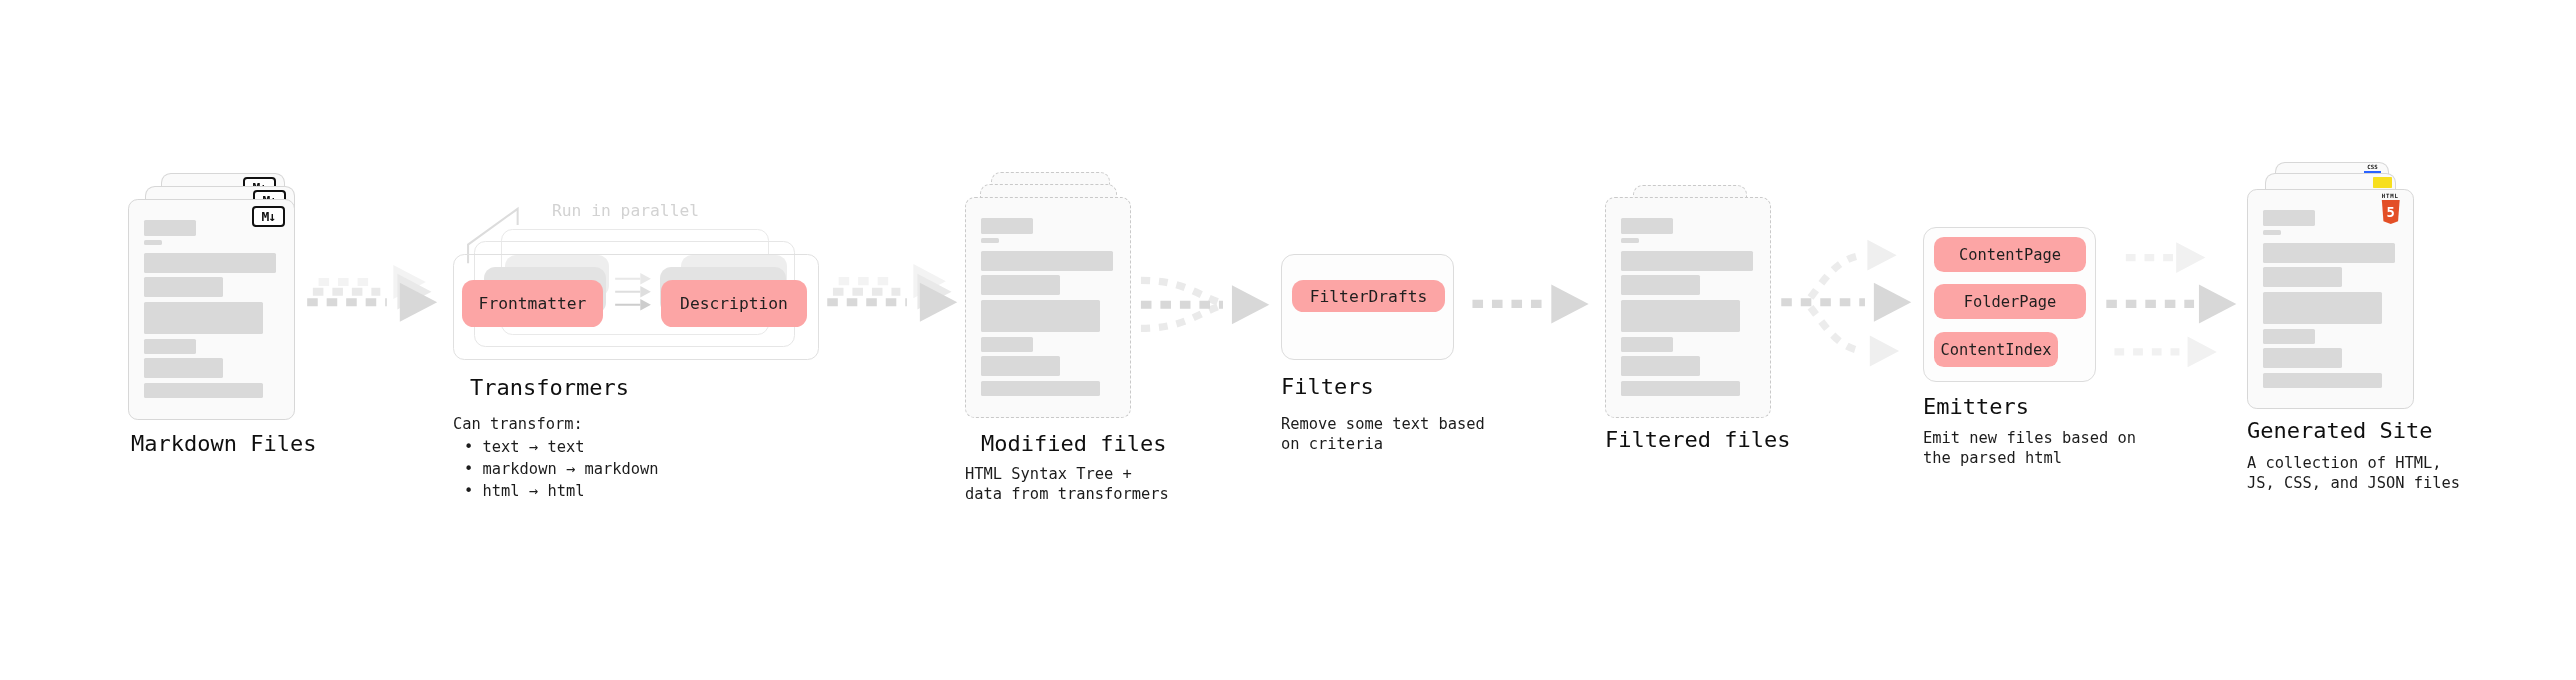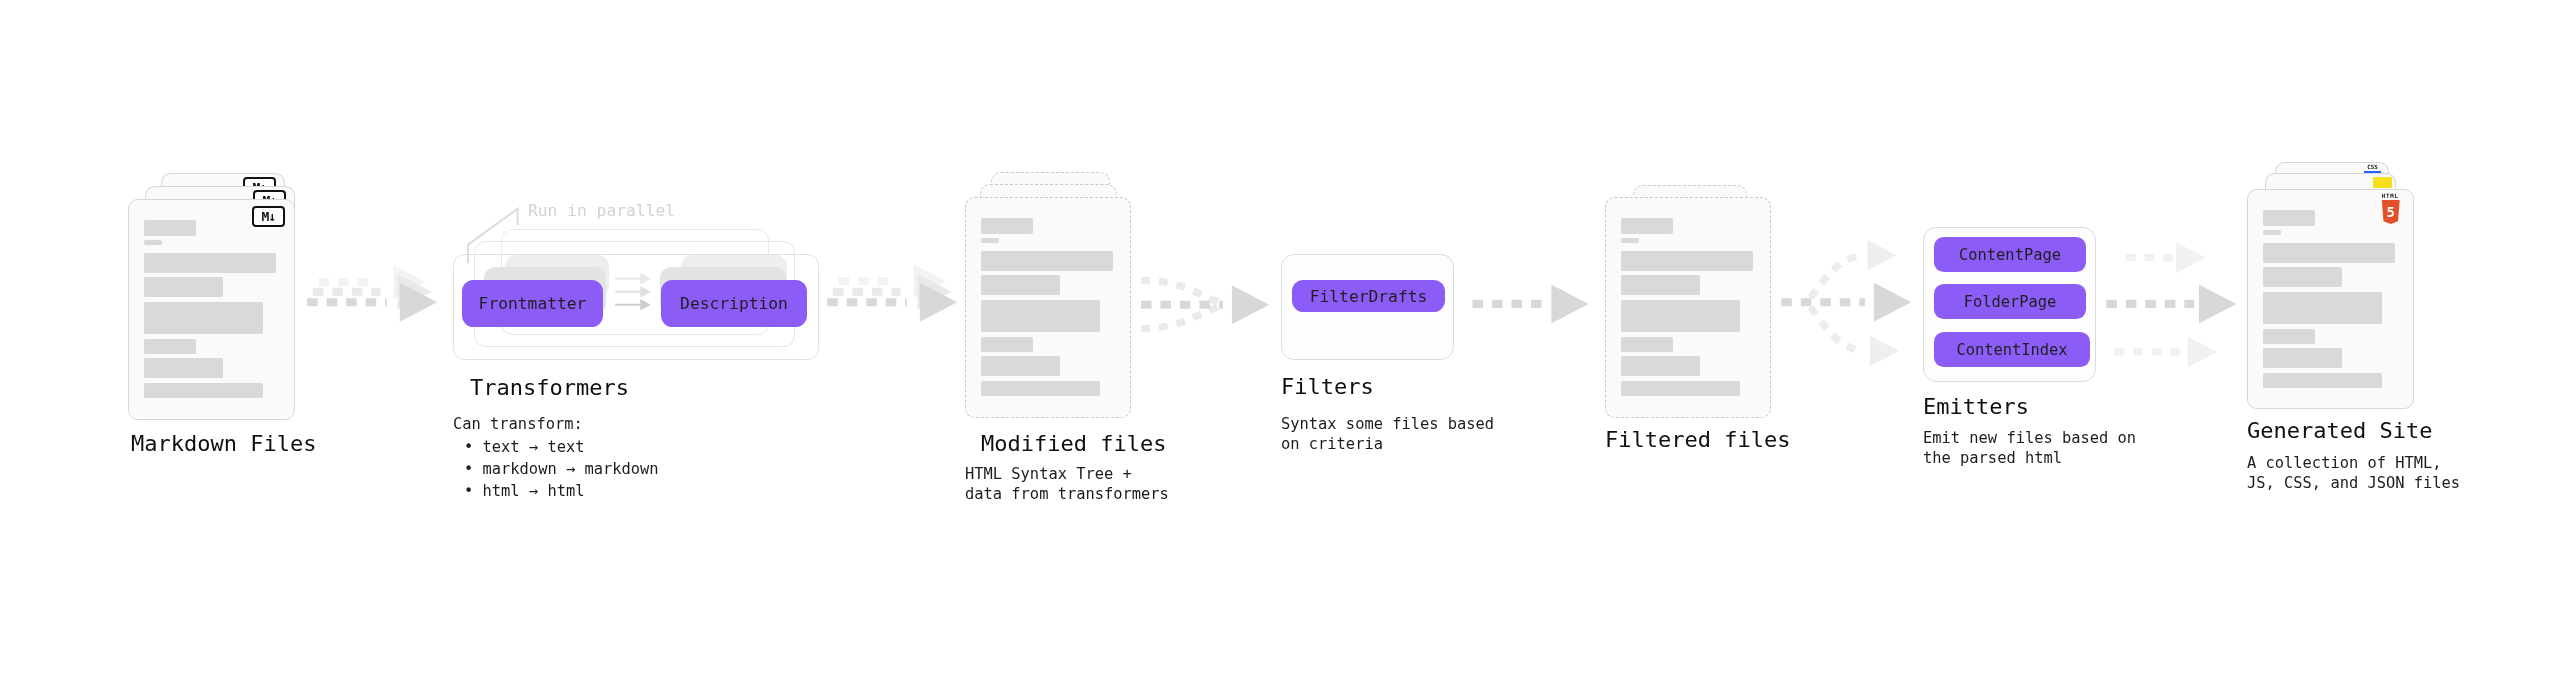--- a/index.html
+++ b/index.html
@@ -53,21 +53,21 @@
   }
   .css-badge .css-txt { font-size: 5.7px; font-weight: bold; color: #111; line-height: 4.9px; letter-spacing: 0; }
   .css-badge .css-bar { width: 16.3px; height: 3.3px; margin-top: 0.8px; }
   .js-badge { position: absolute; width: 18.7px; height: 10.6px; border-radius: 0.8px; }
   .html5-badge { position: absolute; width: 19.5px; height: 31px; text-align: center; }
   .html5-badge .html-txt { font-size: 5.7px; font-weight: bold; color: #111; line-height: 6.5px; letter-spacing: 0.8px; }
 
   
   .pill {
     position: absolute;
-    background: #8b5cf6;
+    background: #fca5a5;
     border-radius: 11.4px;
     color: #1f1f1f;
     font-size: 16.3px;
     display: flex; align-items: center; justify-content: center;
     white-space: nowrap;
   }
   .ghost1 { background: #e3e3e3; }
   .ghost2 { background: #eeeeee; }
 
   
@@ -195,21 +195,21 @@
       <div class="bar b4"></div>
       <div class="bar b5"></div>
       <div class="bar b6"></div>
       <div class="bar b7"></div>
       <div class="bar b8"></div>
     </div>
     <div class="node-title" style="left:131px; top:432px;">Markdown Files</div>
   </div>
 
   <div>
-    <div class="faded-note" style="left:528px; top:201px;">Run in parallel</div>
+    <div class="faded-note" style="left:552px; top:201px;">Run in parallel</div>
 
     <div class="outline-box" style="left:501px; top:229px; width:268px; height:106px; border-color:#e9e9e9;"></div>
     <div class="outline-box" style="left:474px; top:241px; width:321px; height:106px; border-color:#e6e6e6;"></div>
     <div class="outline-box" style="left:453px; top:254px; width:366px; height:106px; border-color:#e0e0e0;"></div>
 
     <div class="pill ghost2" style="left:505px; top:255px; width:104px; height:42px;"></div>
     <div class="pill ghost2" style="left:681px; top:255px; width:106px; height:42px;"></div>
     <div class="pill ghost1" style="left:484px; top:267px; width:122px; height:47px;"></div>
     <div class="pill ghost1" style="left:660px; top:267px; width:126px; height:47px;"></div>
 
@@ -238,21 +238,21 @@
     </div>
     <div class="node-title" style="left:965px; top:432px;padding-left:16px;">Modified files</div>
     <div class="node-desc" style="left:965px; top:464px;">HTML Syntax Tree +
 data from transformers</div>
   </div>
 
   <div>
     <div class="panel" style="left:1281px; top:254px; width:173px; height:106px;"></div>
     <div class="pill" style="left:1292px; top:280px; width:153px; height:32px;">FilterDrafts</div>
     <div class="node-title" style="left:1281px; top:375px;">Filters</div>
-    <div class="node-desc" style="left:1281px; top:414px;">Syntax some files based
+    <div class="node-desc" style="left:1281px; top:414px;">Remove some text based
 on criteria</div>
   </div>
 
   <div>
     <div class="file-card dashed back-card" style="left:1633px; top:185px; width:114px; height:41px;"></div>
     <div class="file-card dashed" style="left:1605px; top:197px; width:166px; height:221px;">
       <div class="bar b1"></div>
       <div class="bar b2"></div>
       <div class="bar b3"></div>
       <div class="bar b4"></div>
@@ -261,21 +261,21 @@
       <div class="bar b7"></div>
       <div class="bar b8"></div>
     </div>
     <div class="node-title" style="left:1605px; top:428px;">Filtered files</div>
   </div>
 
   <div>
     <div class="panel" style="left:1923px; top:227px; width:173px; height:155px;"></div>
     <div class="pill" style="left:1934px; top:237px; width:152px; height:35px; border-radius:9.8px; font-size:15.4px;">ContentPage</div>
     <div class="pill" style="left:1934px; top:284px; width:152px; height:35px; border-radius:9.8px; font-size:15.4px;">FolderPage</div>
-    <div class="pill" style="left:1934px; top:332px; width:156px; height:35px; border-radius:9.8px; font-size:15.4px;">ContentIndex</div>
+    <div class="pill" style="left:1934px; top:332px; width:124px; height:35px; border-radius:9.8px; font-size:15.4px;">ContentIndex</div>
     <div class="node-title" style="left:1923px; top:395px;">Emitters</div>
     <div class="node-desc" style="left:1923px; top:428px;">Emit new files based on
 the parsed html</div>
   </div>
 
   <div>
     <div class="file-card back-card" style="left:2275px; top:162px; width:114px; height:49px;">
       <div class="css-badge" style="right:6.5px; top:2.4px;">
         <span class="css-txt">CSS</span>
         <span class="css-bar" style="background:#2962ff;"></span>

